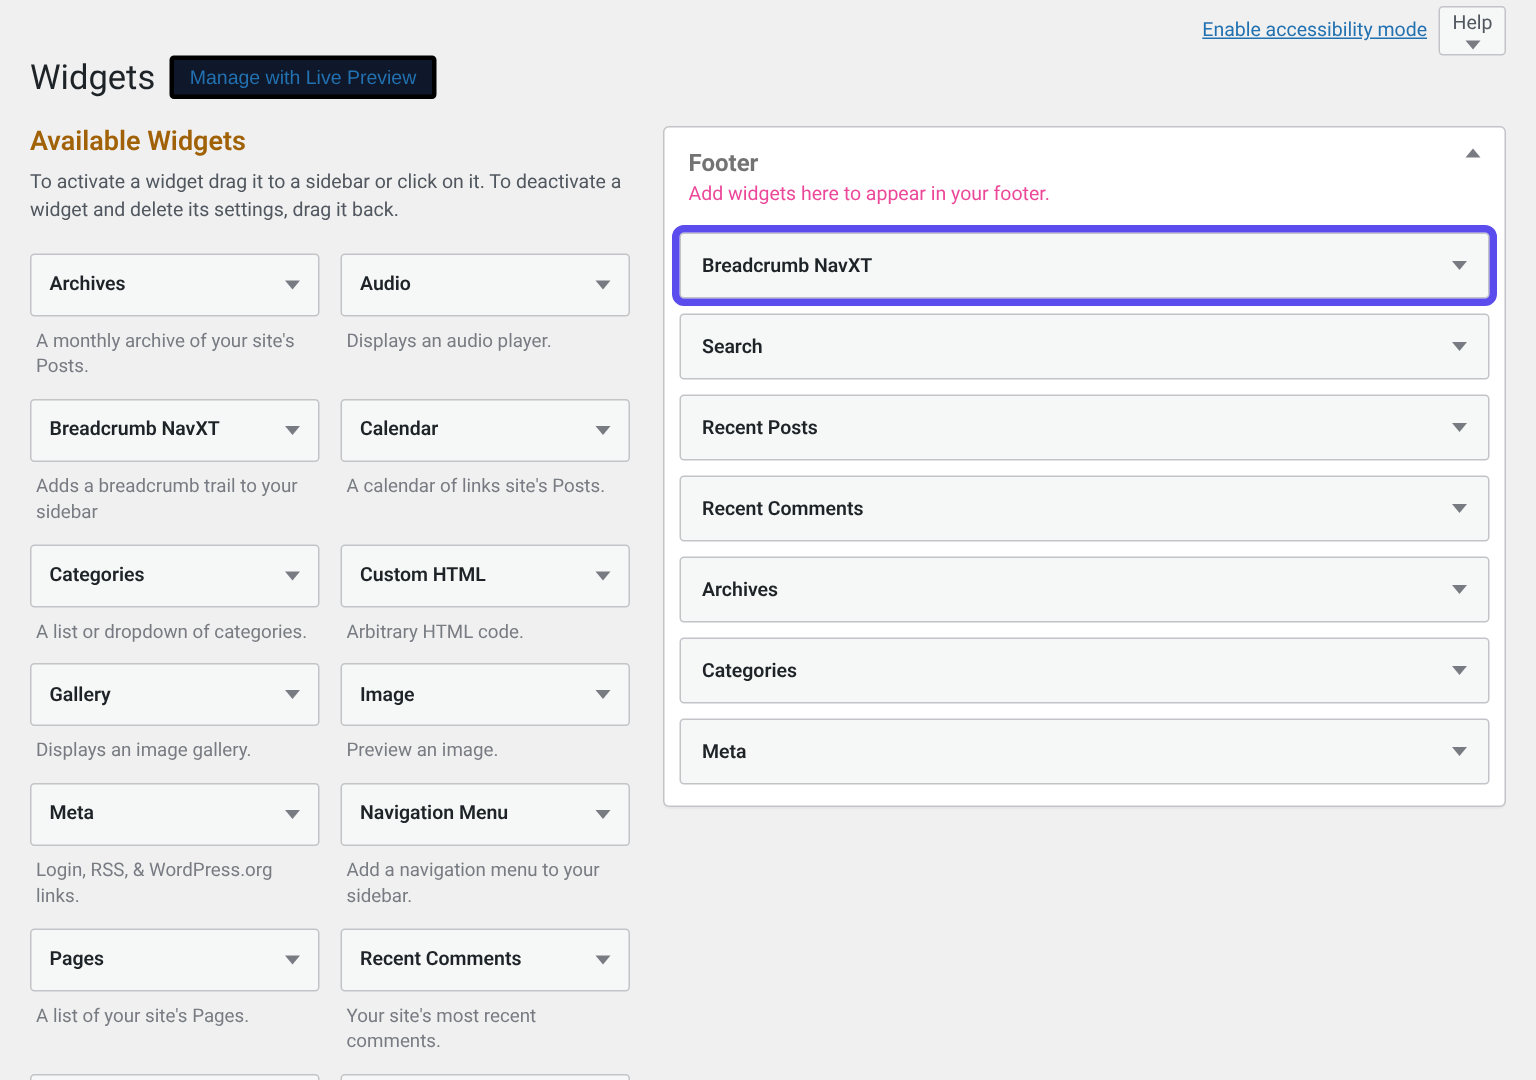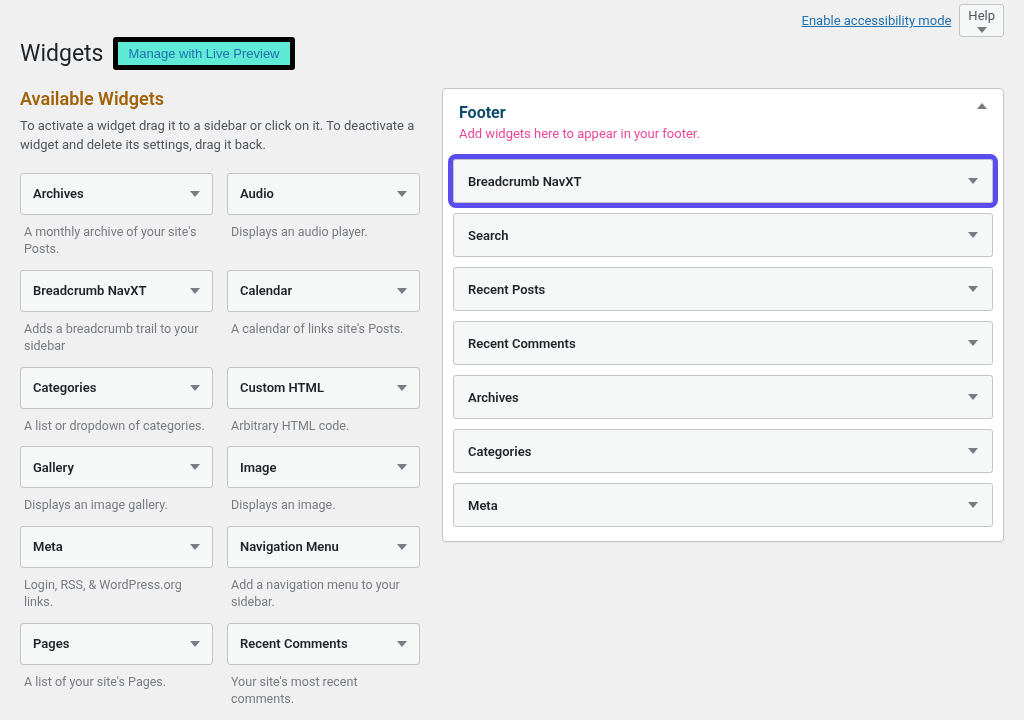--- a/index.html
+++ b/index.html
@@ -46,22 +46,22 @@
     gap: 10px;
     margin-bottom: 18px;
     margin-top: -6px;
   }
   h1 {
     font-size: 23px;
     font-weight: 400;
     color: #1d2327;
   }
   .live-preview-btn {
-    background: #5eead4;
-    border: 5px solid #000000;
+    background: #0f172a;
+    border: 3px solid #000000;
     border-radius: 3px;
     padding: 4px 10px;
     color: #2271b1;
     font-size: 13px;
     cursor: pointer;
   }
   .main {
     display: flex;
     gap: 22px;
     align-items: flex-start;
@@ -130,21 +130,21 @@
   .panel-header {
     display: flex;
     justify-content: space-between;
     align-items: flex-start;
     padding: 14px 16px 4px 16px;
     cursor: pointer;
   }
   .panel-header h3 {
     font-size: 16px;
     font-weight: 700;
-    color: #0c4a6e;
+    color: #737373;
   }
   .panel-desc {
     color: #ec4899;
     font-size: 13px;
     padding: 0 16px 14px 16px;
   }
   .panel-items {
     padding: 4px 10px 14px 10px;
     display: flex;
     flex-direction: column;
@@ -240,21 +240,21 @@
             <span class="wlabel">Gallery</span>
             <span class="tri-down"></span>
           </div>
           <div class="widget-desc">Displays an image gallery.</div>
         </div>
         <div class="widget-cell">
           <div class="widget-box">
             <span class="wlabel">Image</span>
             <span class="tri-down"></span>
           </div>
-          <div class="widget-desc">Displays an image.</div>
+          <div class="widget-desc">Preview an image.</div>
         </div>
         <div class="widget-cell">
           <div class="widget-box">
             <span class="wlabel">Meta</span>
             <span class="tri-down"></span>
           </div>
           <div class="widget-desc">Login, RSS, &amp; WordPress.org links.</div>
         </div>
         <div class="widget-cell">
           <div class="widget-box">

